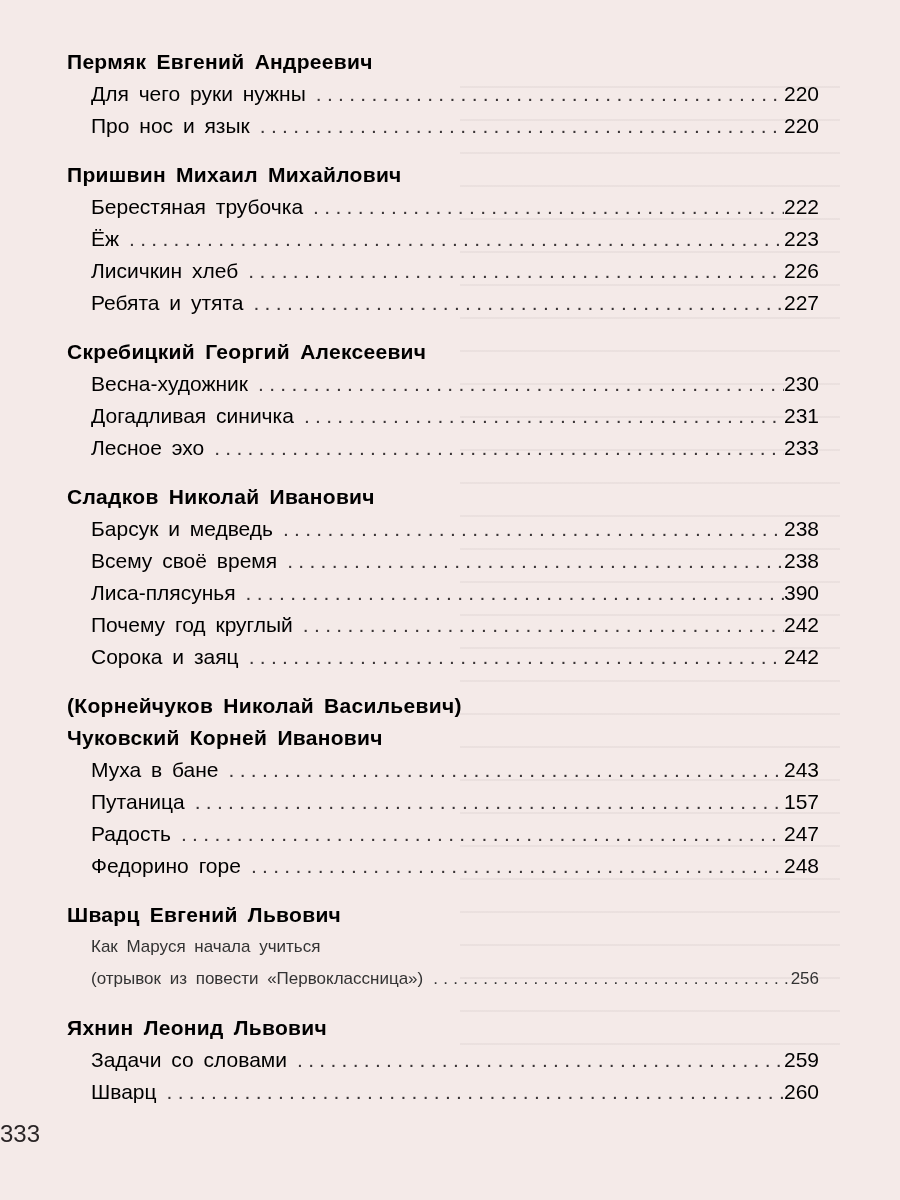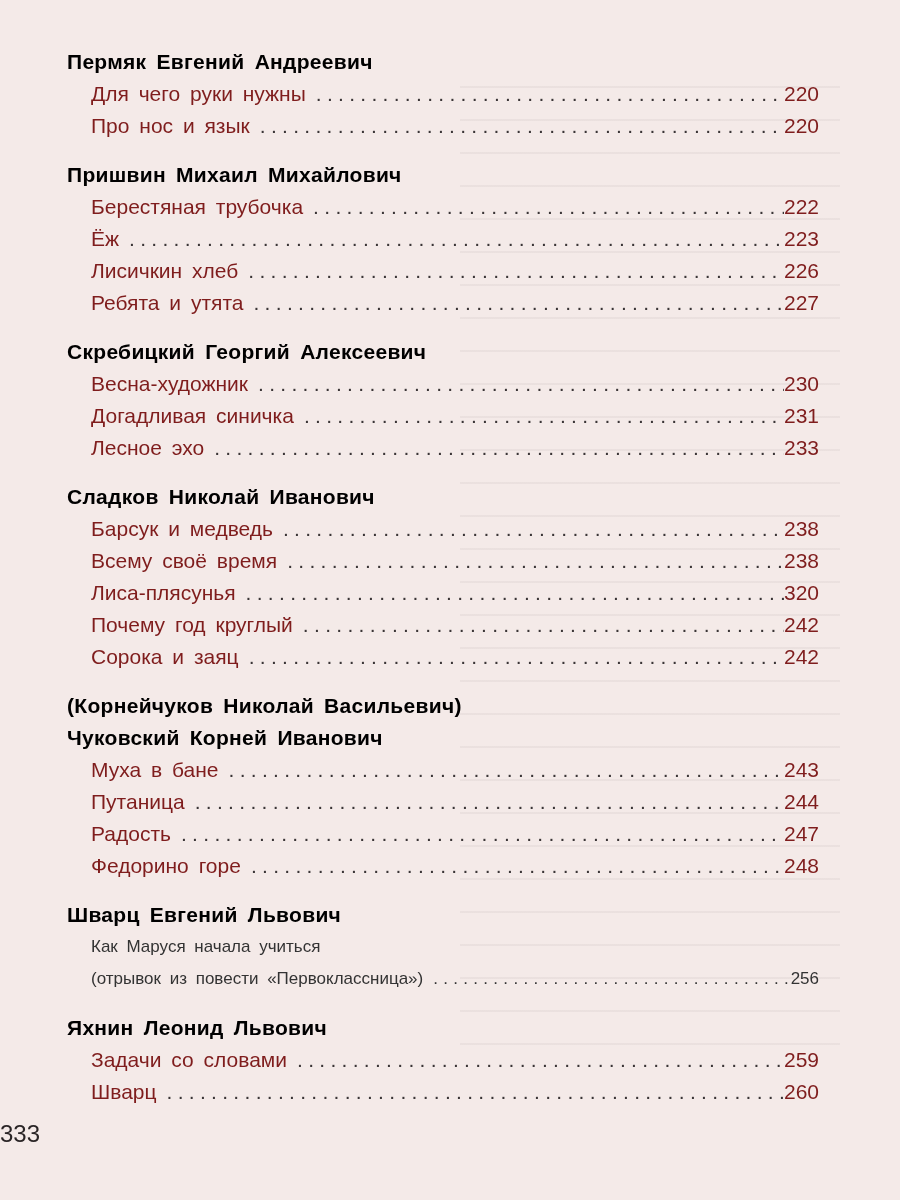--- a/index.html
+++ b/index.html
@@ -32,21 +32,21 @@
       word-spacing: 4px;
       color: #000000;
     }
     .entry {
       display: flex;
       align-items: baseline;
       padding-left: 24px;
       font-size: 21px;
       line-height: 32px;
       word-spacing: 4px;
-      color: #7f1d1d;
+      color: #000000;
     }
     .entry .title {
       white-space: nowrap;
       flex: 0 0 auto;
       padding-right: 10px;
     }
     .entry .leader {
       flex: 1 1 auto;
       overflow: hidden;
       white-space: nowrap;
@@ -179,21 +179,21 @@
       <span class="page-num">238</span>
     </div>
     <div class="entry">
       <span class="title">Всему своё время</span>
       <span class="leader"></span>
       <span class="page-num">238</span>
     </div>
     <div class="entry">
       <span class="title">Лиса-плясунья</span>
       <span class="leader"></span>
-      <span class="page-num">320</span>
+      <span class="page-num">390</span>
     </div>
     <div class="entry">
       <span class="title">Почему год круглый</span>
       <span class="leader"></span>
       <span class="page-num">242</span>
     </div>
     <div class="entry">
       <span class="title">Сорока и заяц</span>
       <span class="leader"></span>
       <span class="page-num">242</span>
@@ -204,21 +204,21 @@
     <div class="author">(Корнейчуков Николай Васильевич)</div>
     <div class="author">Чуковский Корней Иванович</div>
     <div class="entry">
       <span class="title">Муха в бане</span>
       <span class="leader"></span>
       <span class="page-num">243</span>
     </div>
     <div class="entry">
       <span class="title">Путаница</span>
       <span class="leader"></span>
-      <span class="page-num">244</span>
+      <span class="page-num">157</span>
     </div>
     <div class="entry">
       <span class="title">Радость</span>
       <span class="leader"></span>
       <span class="page-num">247</span>
     </div>
     <div class="entry">
       <span class="title">Федорино горе</span>
       <span class="leader"></span>
       <span class="page-num">248</span>

